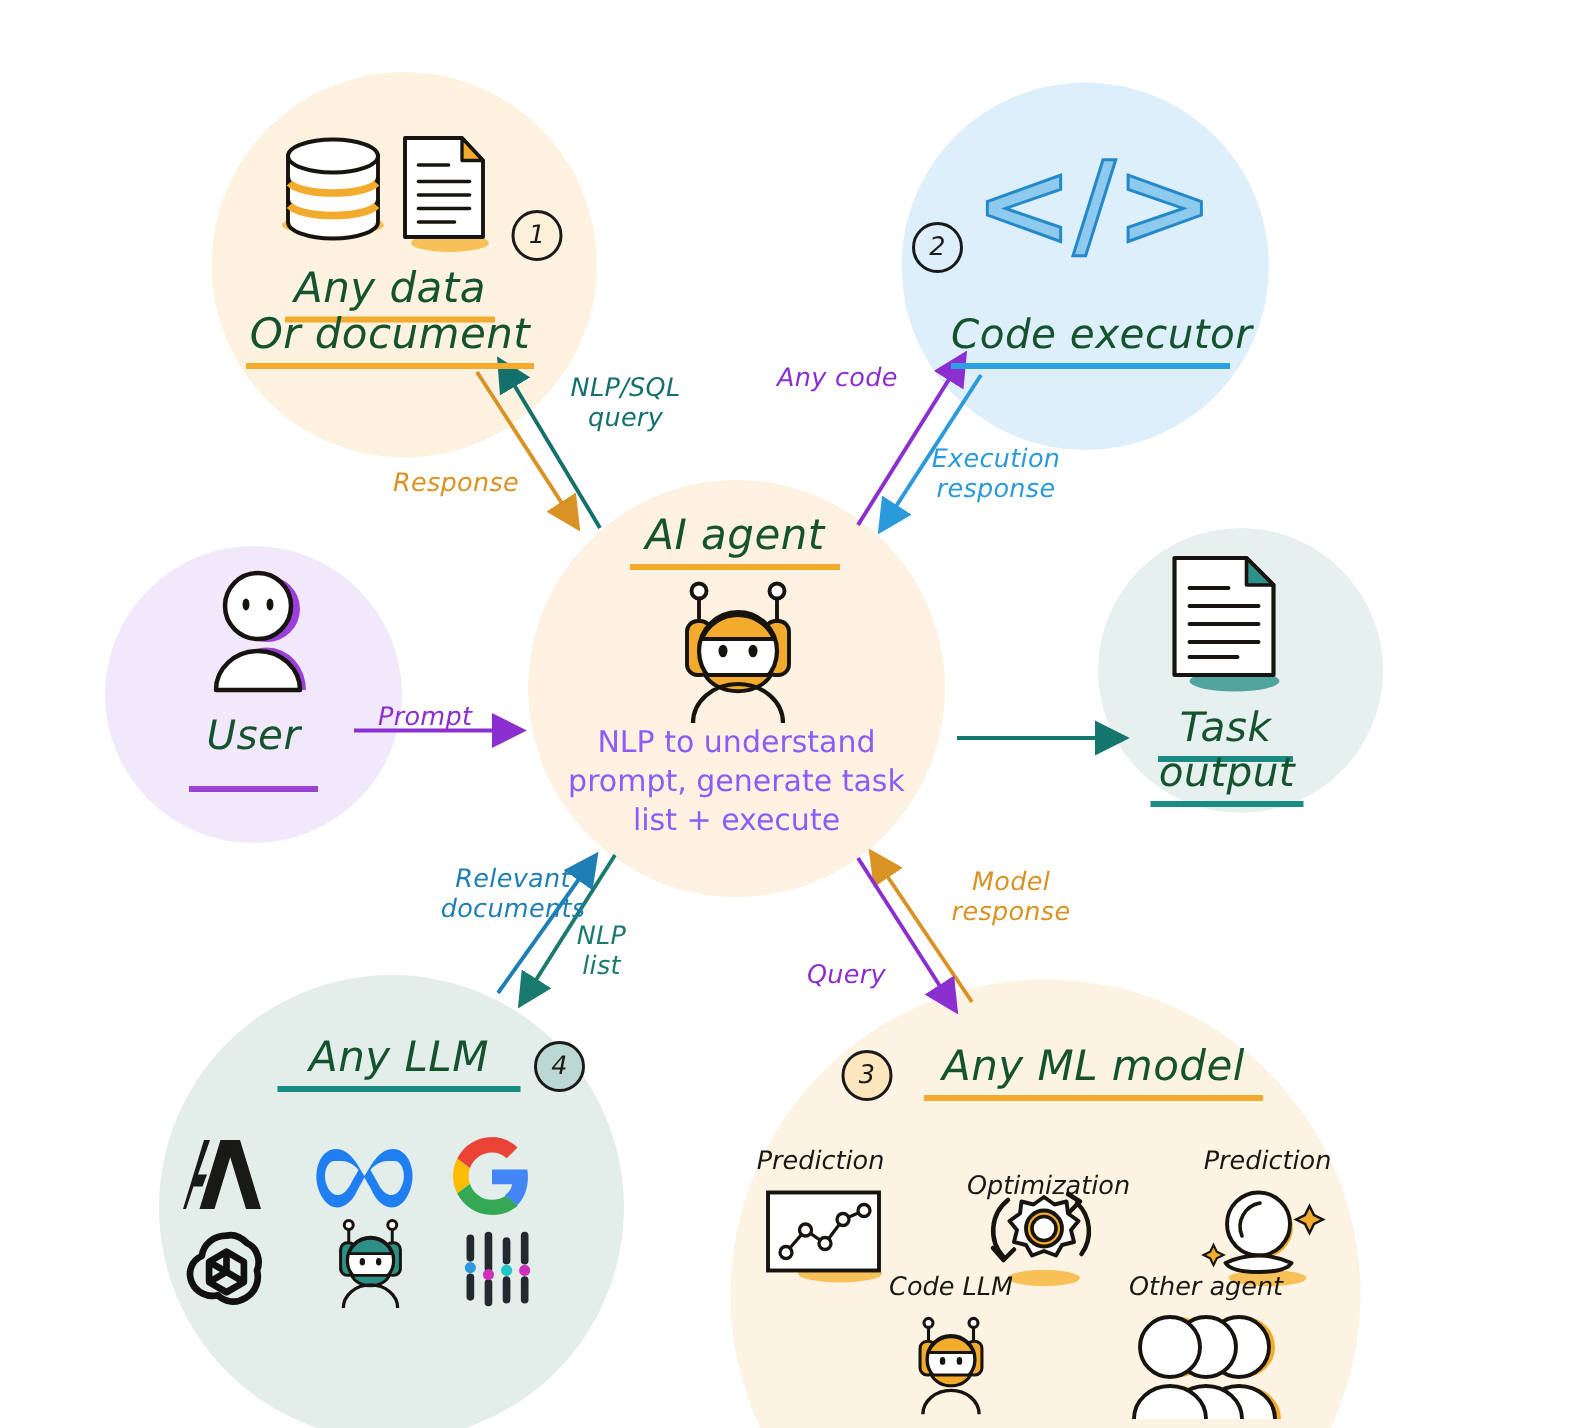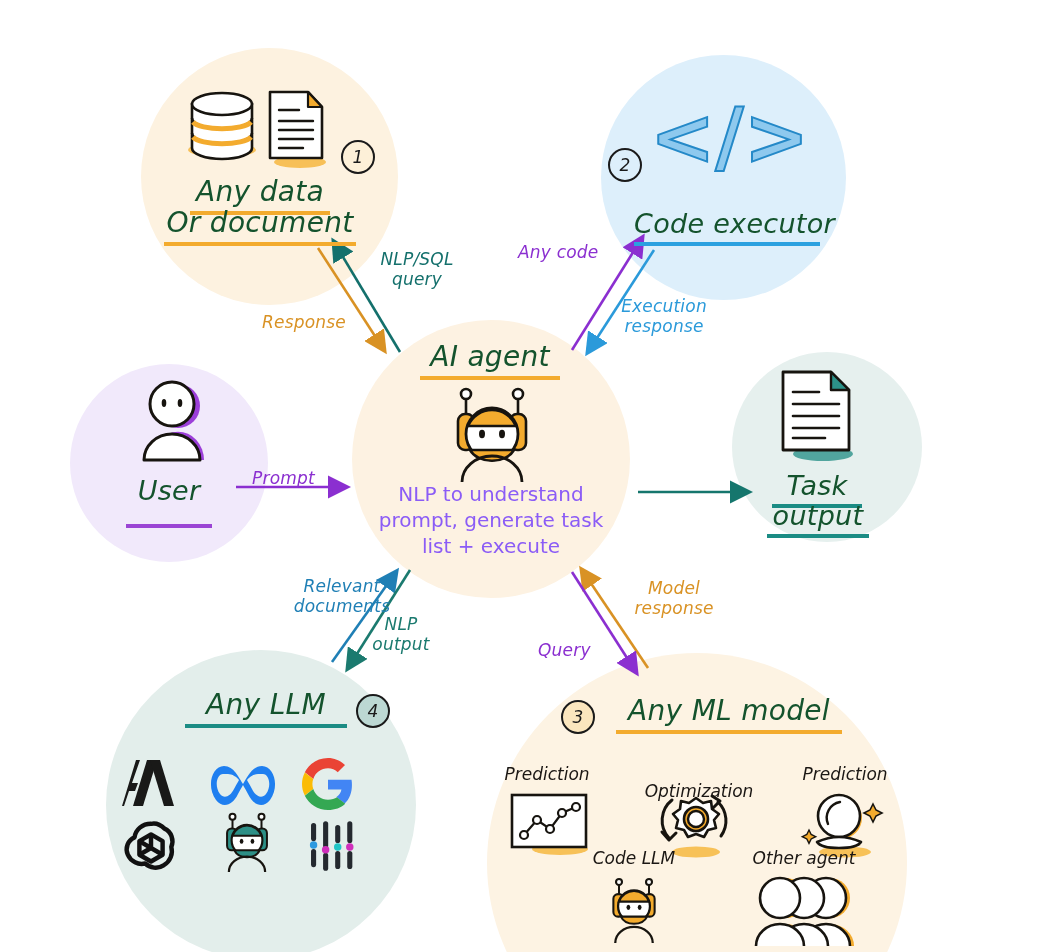--- a/index.html
+++ b/index.html
@@ -406,18 +406,18 @@
   <div class="arrow-label c-teal" style="left:368px; top:249px; text-align:center; width:98px;">NLP/SQL
 query</div>
   <div class="arrow-label c-orange" style="left:262px; top:312px;">Response</div>
   <div class="arrow-label c-purple" style="left:518px; top:242px;">Any code</div>
   <div class="arrow-label c-blue" style="left:616px; top:296px; text-align:center; width:96px;">Execution
 response</div>
   <div class="arrow-label c-purple" style="left:252px; top:468px;">Prompt</div>
   <div class="arrow-label c-steel" style="left:238px; top:576px; text-align:center; width:112px;margin-left:48px;">Relevant
 documents</div>
   <div class="arrow-label c-dteal" style="left:366px; top:614px; text-align:center; width:70px;">NLP
-output</div>
+list</div>
   <div class="arrow-label c-purple" style="left:538px; top:640px;">Query</div>
   <div class="arrow-label c-orange" style="left:626px; top:578px; text-align:center; width:96px;">Model
 response</div>
 
 </div>
 
 </body></html>

